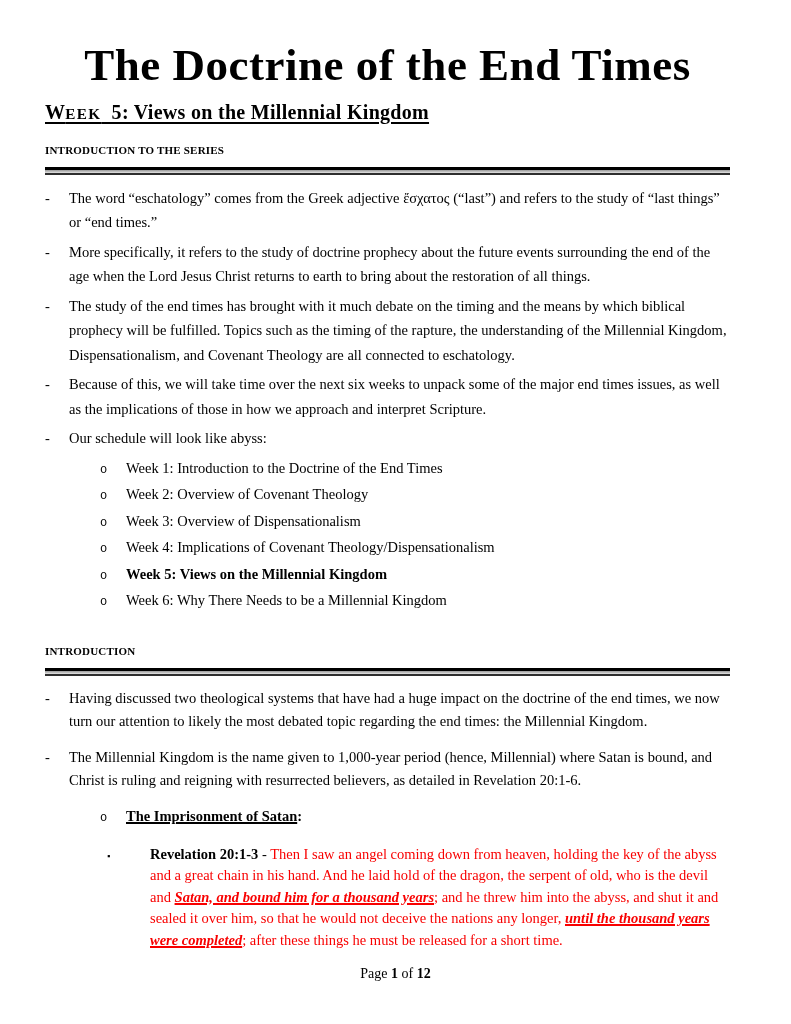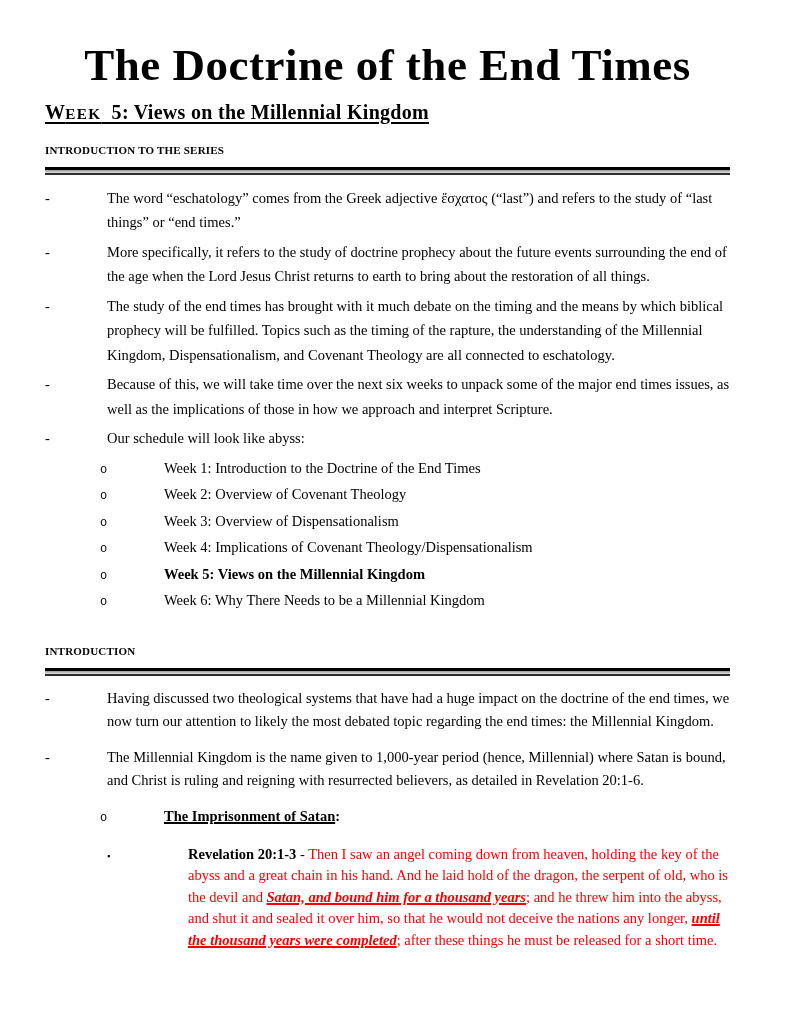--- a/index.html
+++ b/index.html
@@ -29,21 +29,21 @@
     border-bottom:2px solid #2e2e2e;
     background:linear-gradient(#989898,#e3e3e3);
   }
   .dash-item {
     display:flex; align-items:baseline;
     font-size:14.5px; line-height:24.5px;
   }
   .s1 .dash-item { margin-bottom:5px; }
   .s2 .dash-item { line-height:23px; margin-bottom:13px; }
   .m-dash { flex:0 0 24px; }
-  .bt { flex:1;margin-left:38px; }
+  .bt { flex:1; }
   .circle-item {
     display:flex; align-items:baseline;
     font-size:14.5px; line-height:24.5px; padding-left:55px;
   }
   .s2 .circle-item { line-height:23px; margin:2px 0 14px 0; }
   .m-circle {
     flex:0 0 26px; font-family:"Liberation Mono","DejaVu Sans Mono",monospace;
     font-size:12px;
   }
   .square-item {
@@ -140,14 +140,15 @@
       <span class="m-circle">o</span>
       <span class="bt"><span class="r-bu">The Imprisonment of Satan</span><span class="r-b">:</span></span>
     </div>
 
     <div class="square-item">
       <span class="m-square">▪</span>
       <span class="bt"><span class="r-b">Revelation 20:1-3</span><span> - </span><span class="r-ri">Then I saw an angel coming down from heaven, holding the key of the abyss and a great chain in his hand. And he laid hold of the dragon, the serpent of old, who is the devil and </span><span class="r-rbu">Satan, and bound him for a thousand years</span><span class="r-ri">; and he threw him into the abyss, and shut it and sealed it over him, so that he would not deceive the nations any longer, </span><span class="r-rbu">until the thousand years were completed</span><span class="r-ri">; after these things he must be released for a short time.</span></span>
     </div>
   </div>
 
+  <div class="footer"><span>Page </span><span class="r-b">1</span><span> of </span><span class="r-b">12</span></div>
 
 </div>
 
 </body></html>

